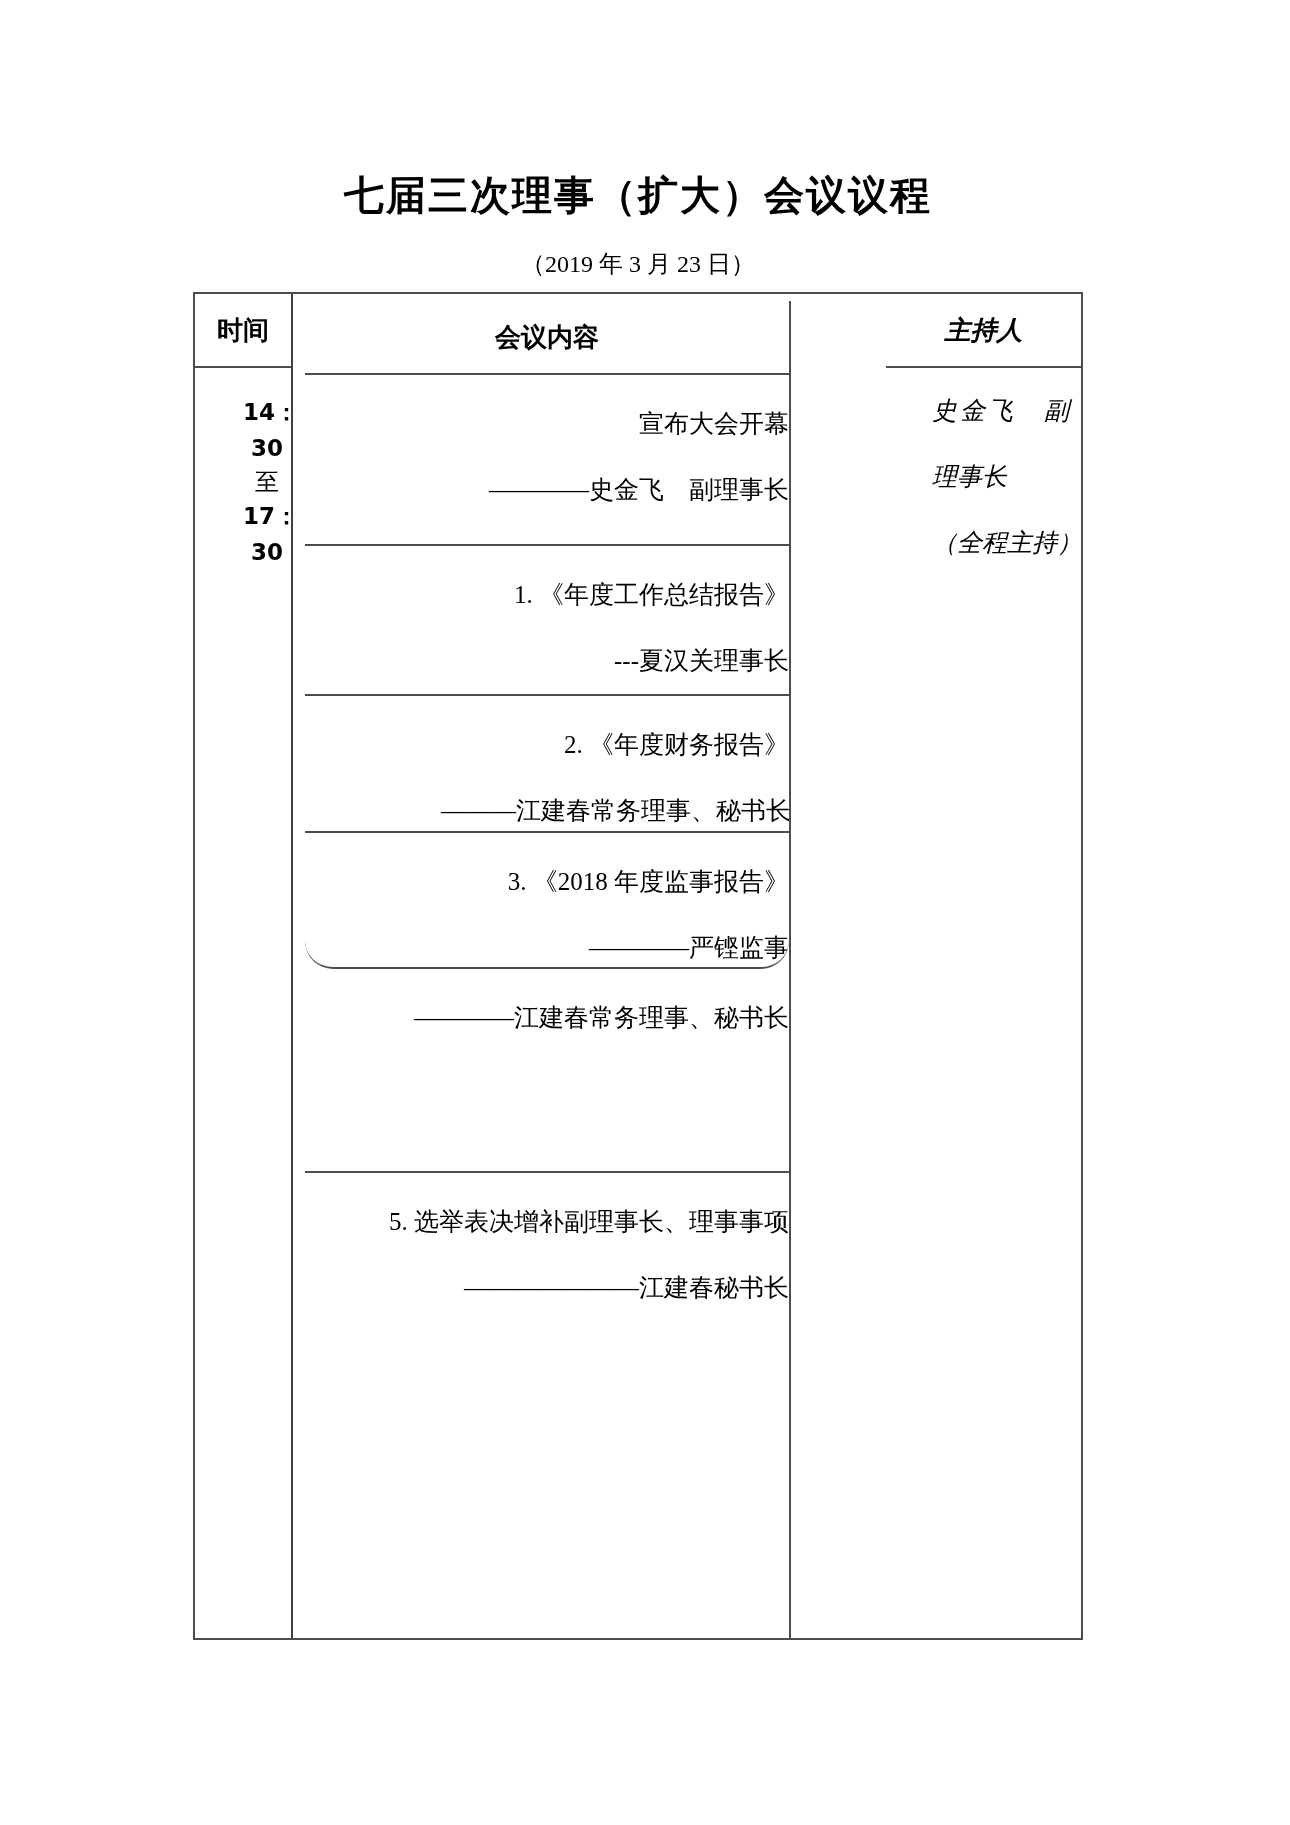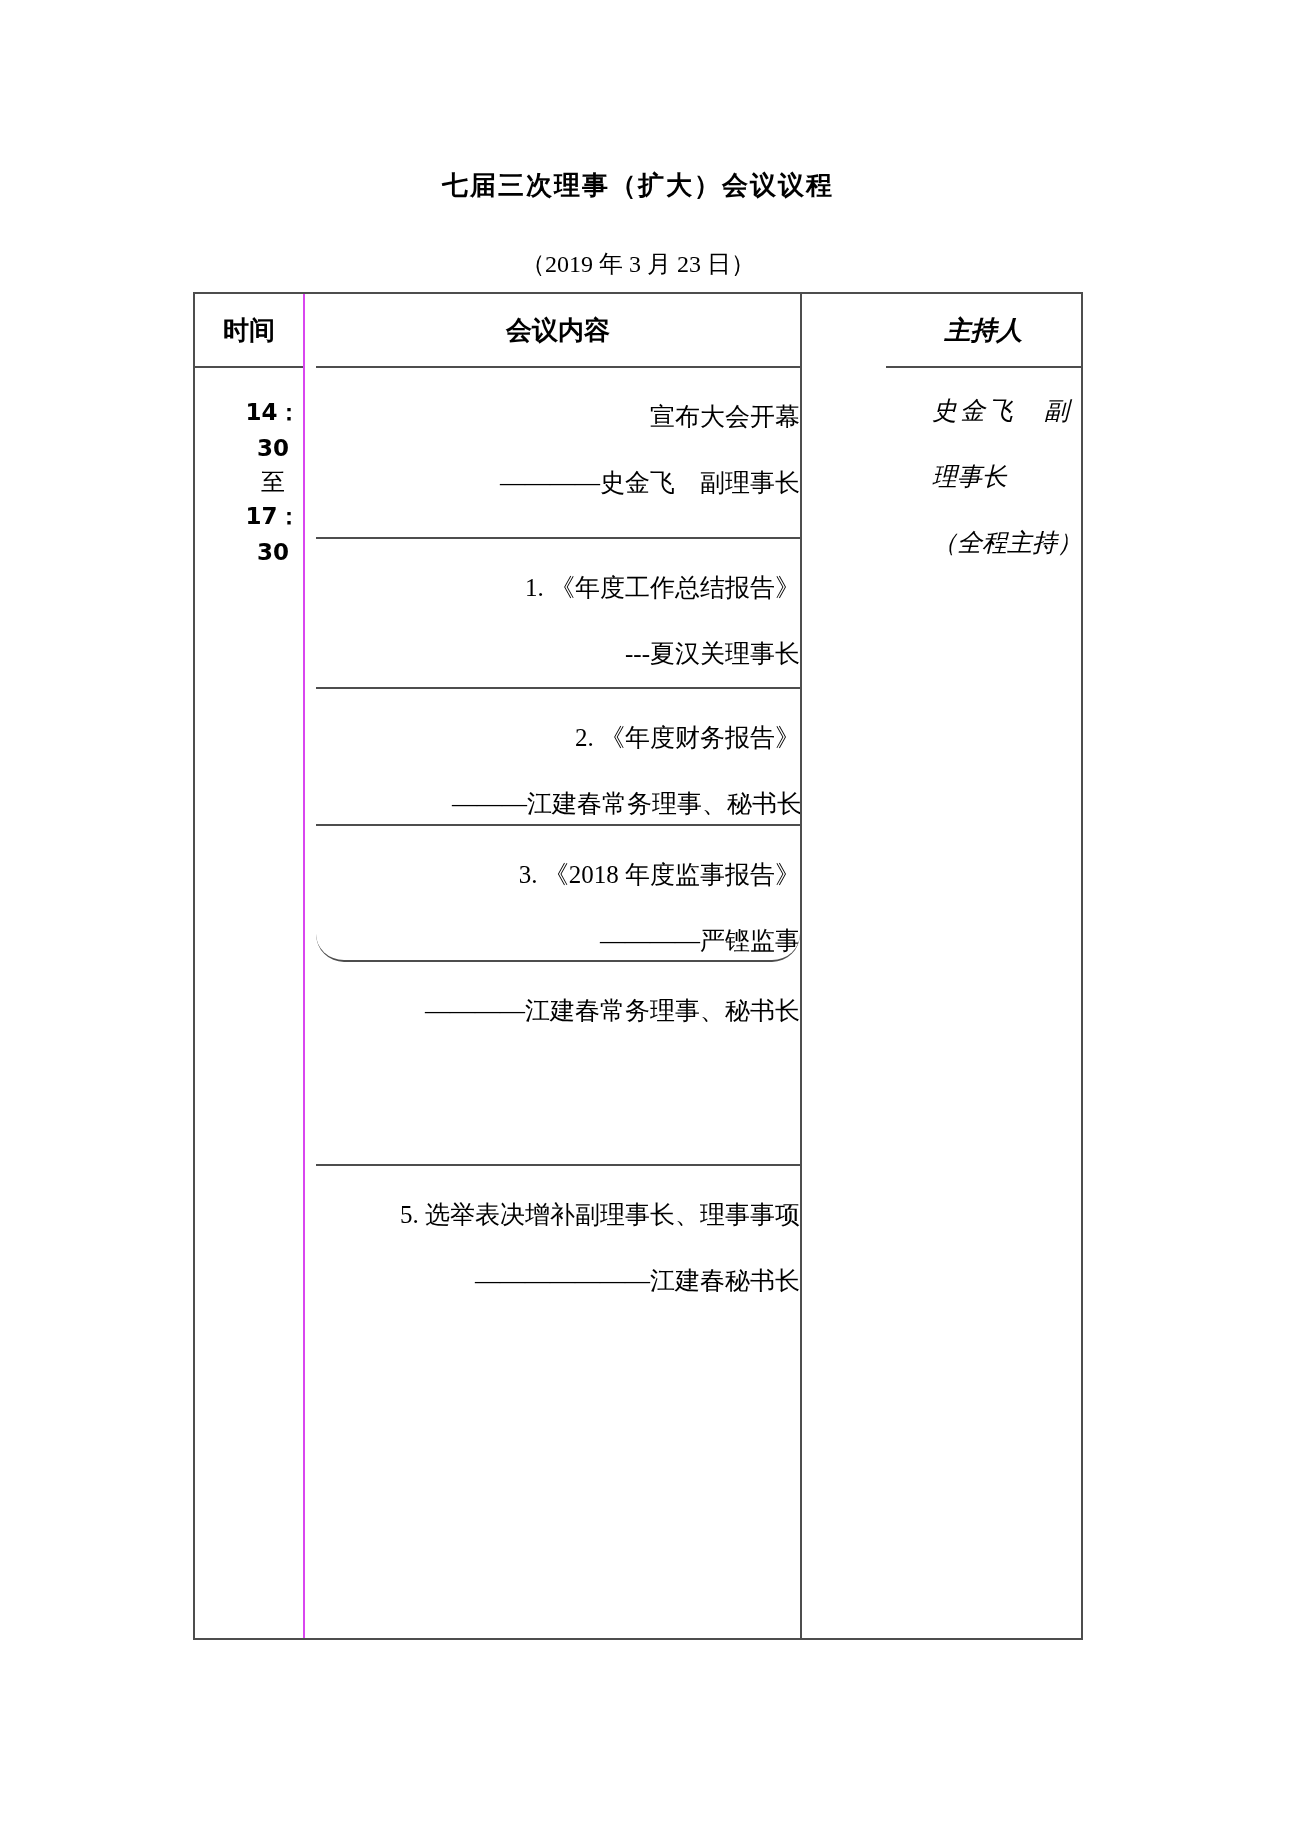--- a/index.html
+++ b/index.html
@@ -4,33 +4,33 @@
 <style>
   * { margin:0; padding:0; box-sizing:border-box; }
   html,body { background:#ffffff; }
   body {
     width:1290px; height:1825px; position:relative;
     font-family:"Liberation Serif","DejaVu Serif",serif;
     color:#000;
   }
   .page-title {
     position:absolute; left:193px; top:168px; width:890px;
-    text-align:center; font-size:26px; font-weight:bold; letter-spacing:2px;
+    text-align:center; font-size:40px; font-weight:bold; letter-spacing:2px;
   }
   .page-date {
     position:absolute; left:193px; top:248px; width:890px;
     text-align:center; font-size:24px;
   }
   .agenda-table {
     position:absolute; left:193px; top:292px; width:890px; height:1348px;
     border:2px solid #4d4d4d;
   }
   .col { position:absolute; top:0; bottom:0; }
-  .col-time    { left:0;     width:110px; border-right:2px solid #d946ef; }
-  .col-content { left:121px; width:486px; border-right:2px solid #4d4d4d; }
+  .col-time    { left:0;     width:98px; border-right:2px solid #404040; }
+  .col-content { left:110px; width:486px; border-right:2px solid #4d4d4d;margin-top:7px; }
   .col-host    { left:691px; right:0;font-style:italic; }
   .hcell {
     height:74px; border-bottom:2px solid #4d4d4d;
     display:flex; align-items:center; justify-content:center;
     font-weight:bold; font-size:26px;
   }
   .time-body { padding-top:26px; text-align:center;padding-left:48px; }
   .time-line { line-height:36px; font-size:23px; font-weight:bold;
                font-family:"DejaVu Sans","Liberation Sans",sans-serif; }
   .time-mid  { line-height:32px; font-size:24px; font-weight:normal;

